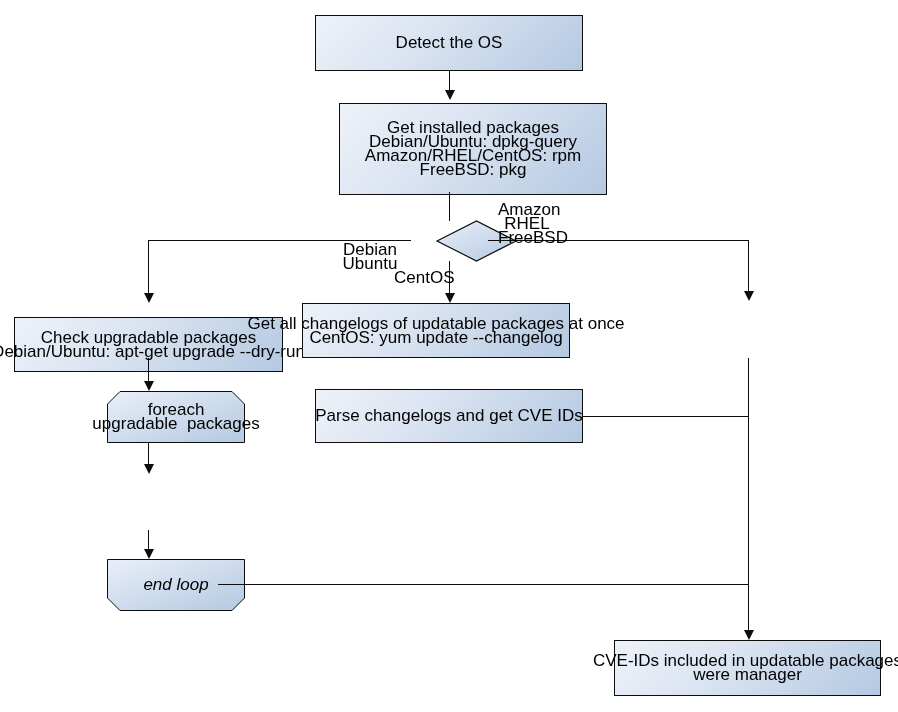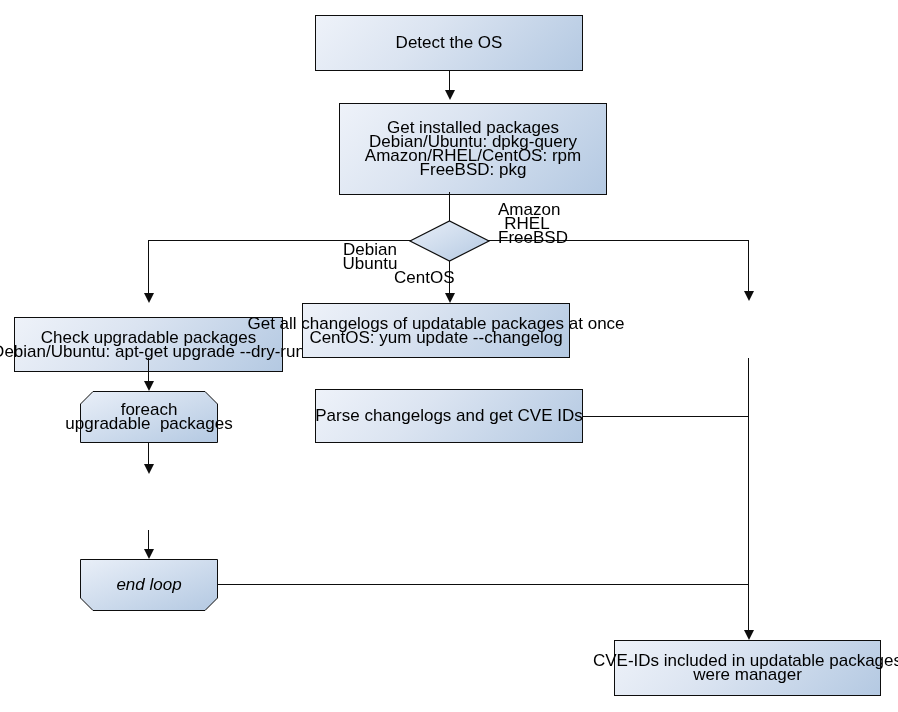--- a/index.html
+++ b/index.html
@@ -18,21 +18,21 @@
     position: absolute;
     border: 1px solid #0d0d0d;
     background: linear-gradient(135deg, #eef2f9 0%, #dbe4f1 40%, #b4c9e2 100%);
     display: flex;
     align-items: center;
     justify-content: center;
     text-align: center;
     white-space: pre;
     box-sizing: border-box;
   }
-  .loop-shape { position: absolute; }
+  .loop-shape { position: absolute; margin-left: 27px; }
   .loop-shape .loop-label {
     position: absolute;
     inset: 0;
     display: flex;
     align-items: center;
     justify-content: center;
     text-align: center;
     white-space: pre;
   }
   .edge {

